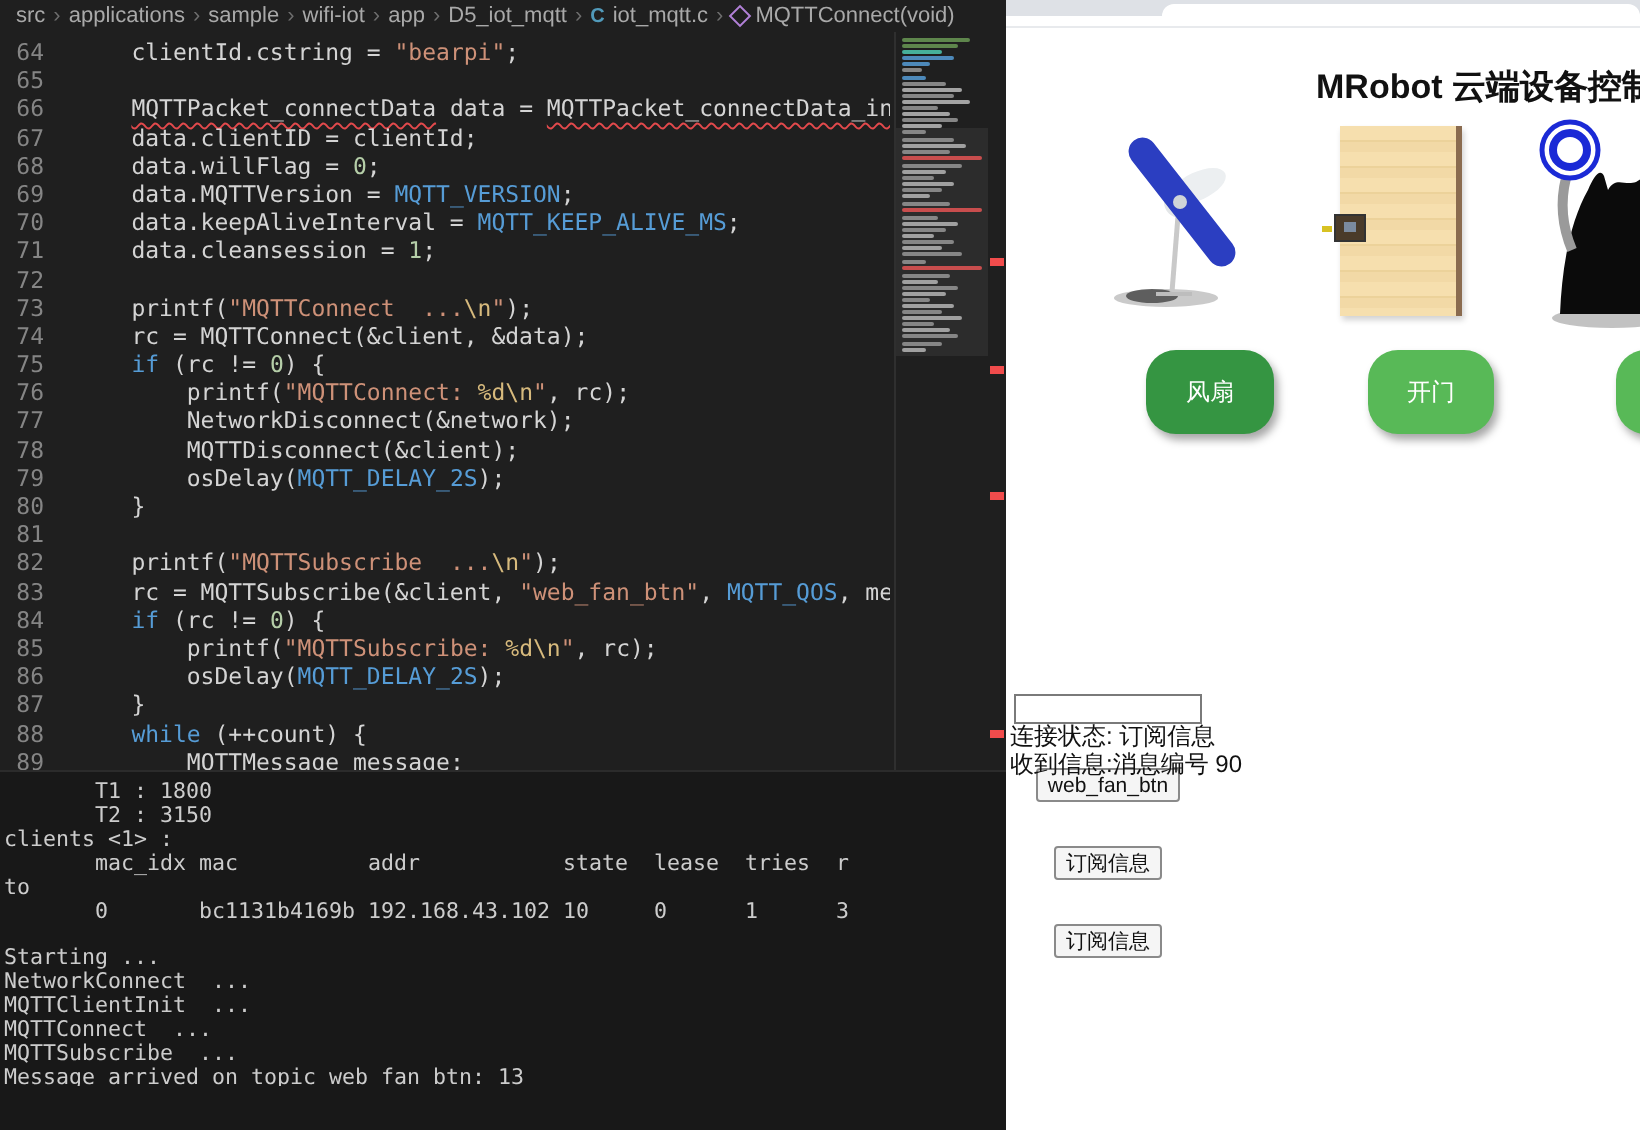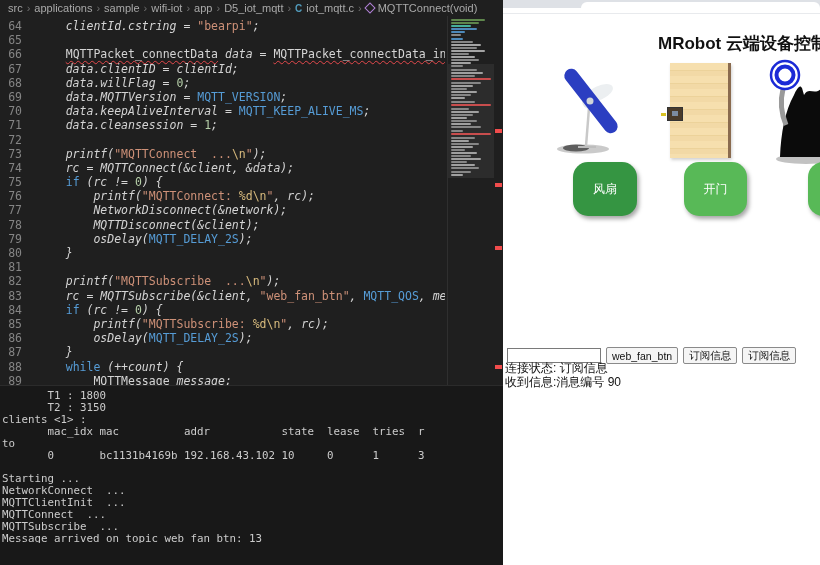--- a/index.html
+++ b/index.html
@@ -9,21 +9,21 @@
   .breadcrumb{height:16px;display:flex;align-items:center;padding-left:8px;gap:4px;font-size:11px;color:#a9a9a9;background:#1f1f1f;white-space:nowrap;overflow:hidden;}
   .bc-item{cursor:pointer;}
   .bc-sep{color:#6e6e6e;font-size:11px;}
   .bc-c{color:#519aba;font-weight:bold;font-size:10px;}
   .bc-m{width:6px;height:6px;border:1.5px solid #b180d7;transform:rotate(45deg);display:inline-block;}
   .editor{position:relative;height:369px;background:#1f1f1f;overflow:hidden;}
   .code{position:absolute;left:0;top:3px;right:58px;font-family:"DejaVu Sans Mono","Liberation Mono",monospace;font-size:11.5px;line-height:14.2px;white-space:pre;overflow:hidden;}
   .cl{display:flex;height:14.2px;}
   .ln{width:22px;text-align:right;color:#858585;flex:none;margin-right:16px;}
   .lt{color:#d4d4d4;}
-  .tk-p{color:#d4d4d4;font-style:italic;}
+  .tk-p{color:#d4d4d4;}
   .tk-s{color:#ce9178;}
   .tk-k{color:#569cd6;}
   .tk-m{color:#569cd6;}
   .tk-n{color:#b5cea8;}
   .tk-e{color:#d7ba7d;}
   .tk-pu{color:#d4d4d4;text-decoration:underline wavy #e4494c 1px;text-underline-offset:2px;}
   .minimap{position:absolute;top:0;right:9px;width:46px;height:369px;background:#1f1f1f;border-left:1px solid #2f2f2f;}
   .mmr{position:absolute;left:3px;height:1.6px;border-radius:1px;opacity:.85;}
   .mm-viewport{position:absolute;left:0;top:48px;width:46px;height:114px;background:rgba(140,140,140,.12);}
   .vscroll{position:absolute;top:0;right:0;width:9px;height:369px;background:#1f1f1f;}
@@ -51,25 +51,25 @@
   .toolbar-hint{height:5px;background:#fff;border-bottom:1px solid #e8eaed;}
   .page{position:relative;height:551px;background:#fff;overflow:hidden;}
   .page-title{position:absolute;left:155px;top:18px;margin:0;font-size:17px;font-weight:bold;color:#111;white-space:nowrap;}
   .device{position:absolute;}
   .dev-fan{left:40px;top:44px;width:85px;height:100px;}
   .dev-door{left:167px;top:49px;width:58px;height:95px;background:repeating-linear-gradient(180deg,#f6dfae 0 7px,#ecd29a 7px 8px,#f2d9a6 8px 13px);border-right:3px solid #8a6b4f;box-shadow:1px 2px 3px rgba(0,0,0,.18);}
   .door-lock{position:absolute;left:-3px;top:44px;width:14px;height:12px;background:#4a3b2a;border:1px solid #333;}
   .door-lock-inner{position:absolute;left:4px;top:3px;width:6px;height:5px;background:#7b8ba0;}
   .door-key{position:absolute;left:-7px;top:5px;width:5px;height:3px;background:#d8c223;}
   .dev-third{left:265px;top:41px;width:55px;height:112px;}
-  .devbtn{position:absolute;top:148px;width:64px;height:54px;border:none;border-radius:15px;color:#fff;font-size:12px;font-family:"Liberation Sans",sans-serif;box-shadow:2px 3px 4px rgba(0,0,0,.35);cursor:pointer;}
+  .devbtn{position:absolute;top:161px;width:64px;height:42px;border:none;border-radius:15px;color:#fff;font-size:12px;font-family:"Liberation Sans",sans-serif;box-shadow:2px 3px 4px rgba(0,0,0,.35);cursor:pointer;}
   .devbtn-0{left:70px;}
   .devbtn-1{left:181px;width:63px;}
   .devbtn-2{left:305px;}
-  .mqtt-form{position:absolute;left:4px;top:333px;display:flex;align-items:center;gap:5px;}
+  .mqtt-form{position:absolute;left:4px;top:333px;display:flex;align-items:center;gap:22px;flex-direction:column;}
   .msg-input{width:88px;height:13px;border:1px solid #7a7a7a;font-size:11px;padding:0 2px;}
   .formbtn{height:17px;background:#f5f5f5;border:1px solid #8a8a8a;border-radius:2px;font-size:10.5px;padding:0 5px;font-family:"Liberation Sans",sans-serif;color:#111;cursor:pointer;}
   .status1{position:absolute;left:2px;top:346px;font-size:12px;color:#111;}
   .status2{position:absolute;left:2px;top:360px;font-size:12px;color:#111;}
 </style>
 </head>
 <body>
 
 <div class="screen">
 

